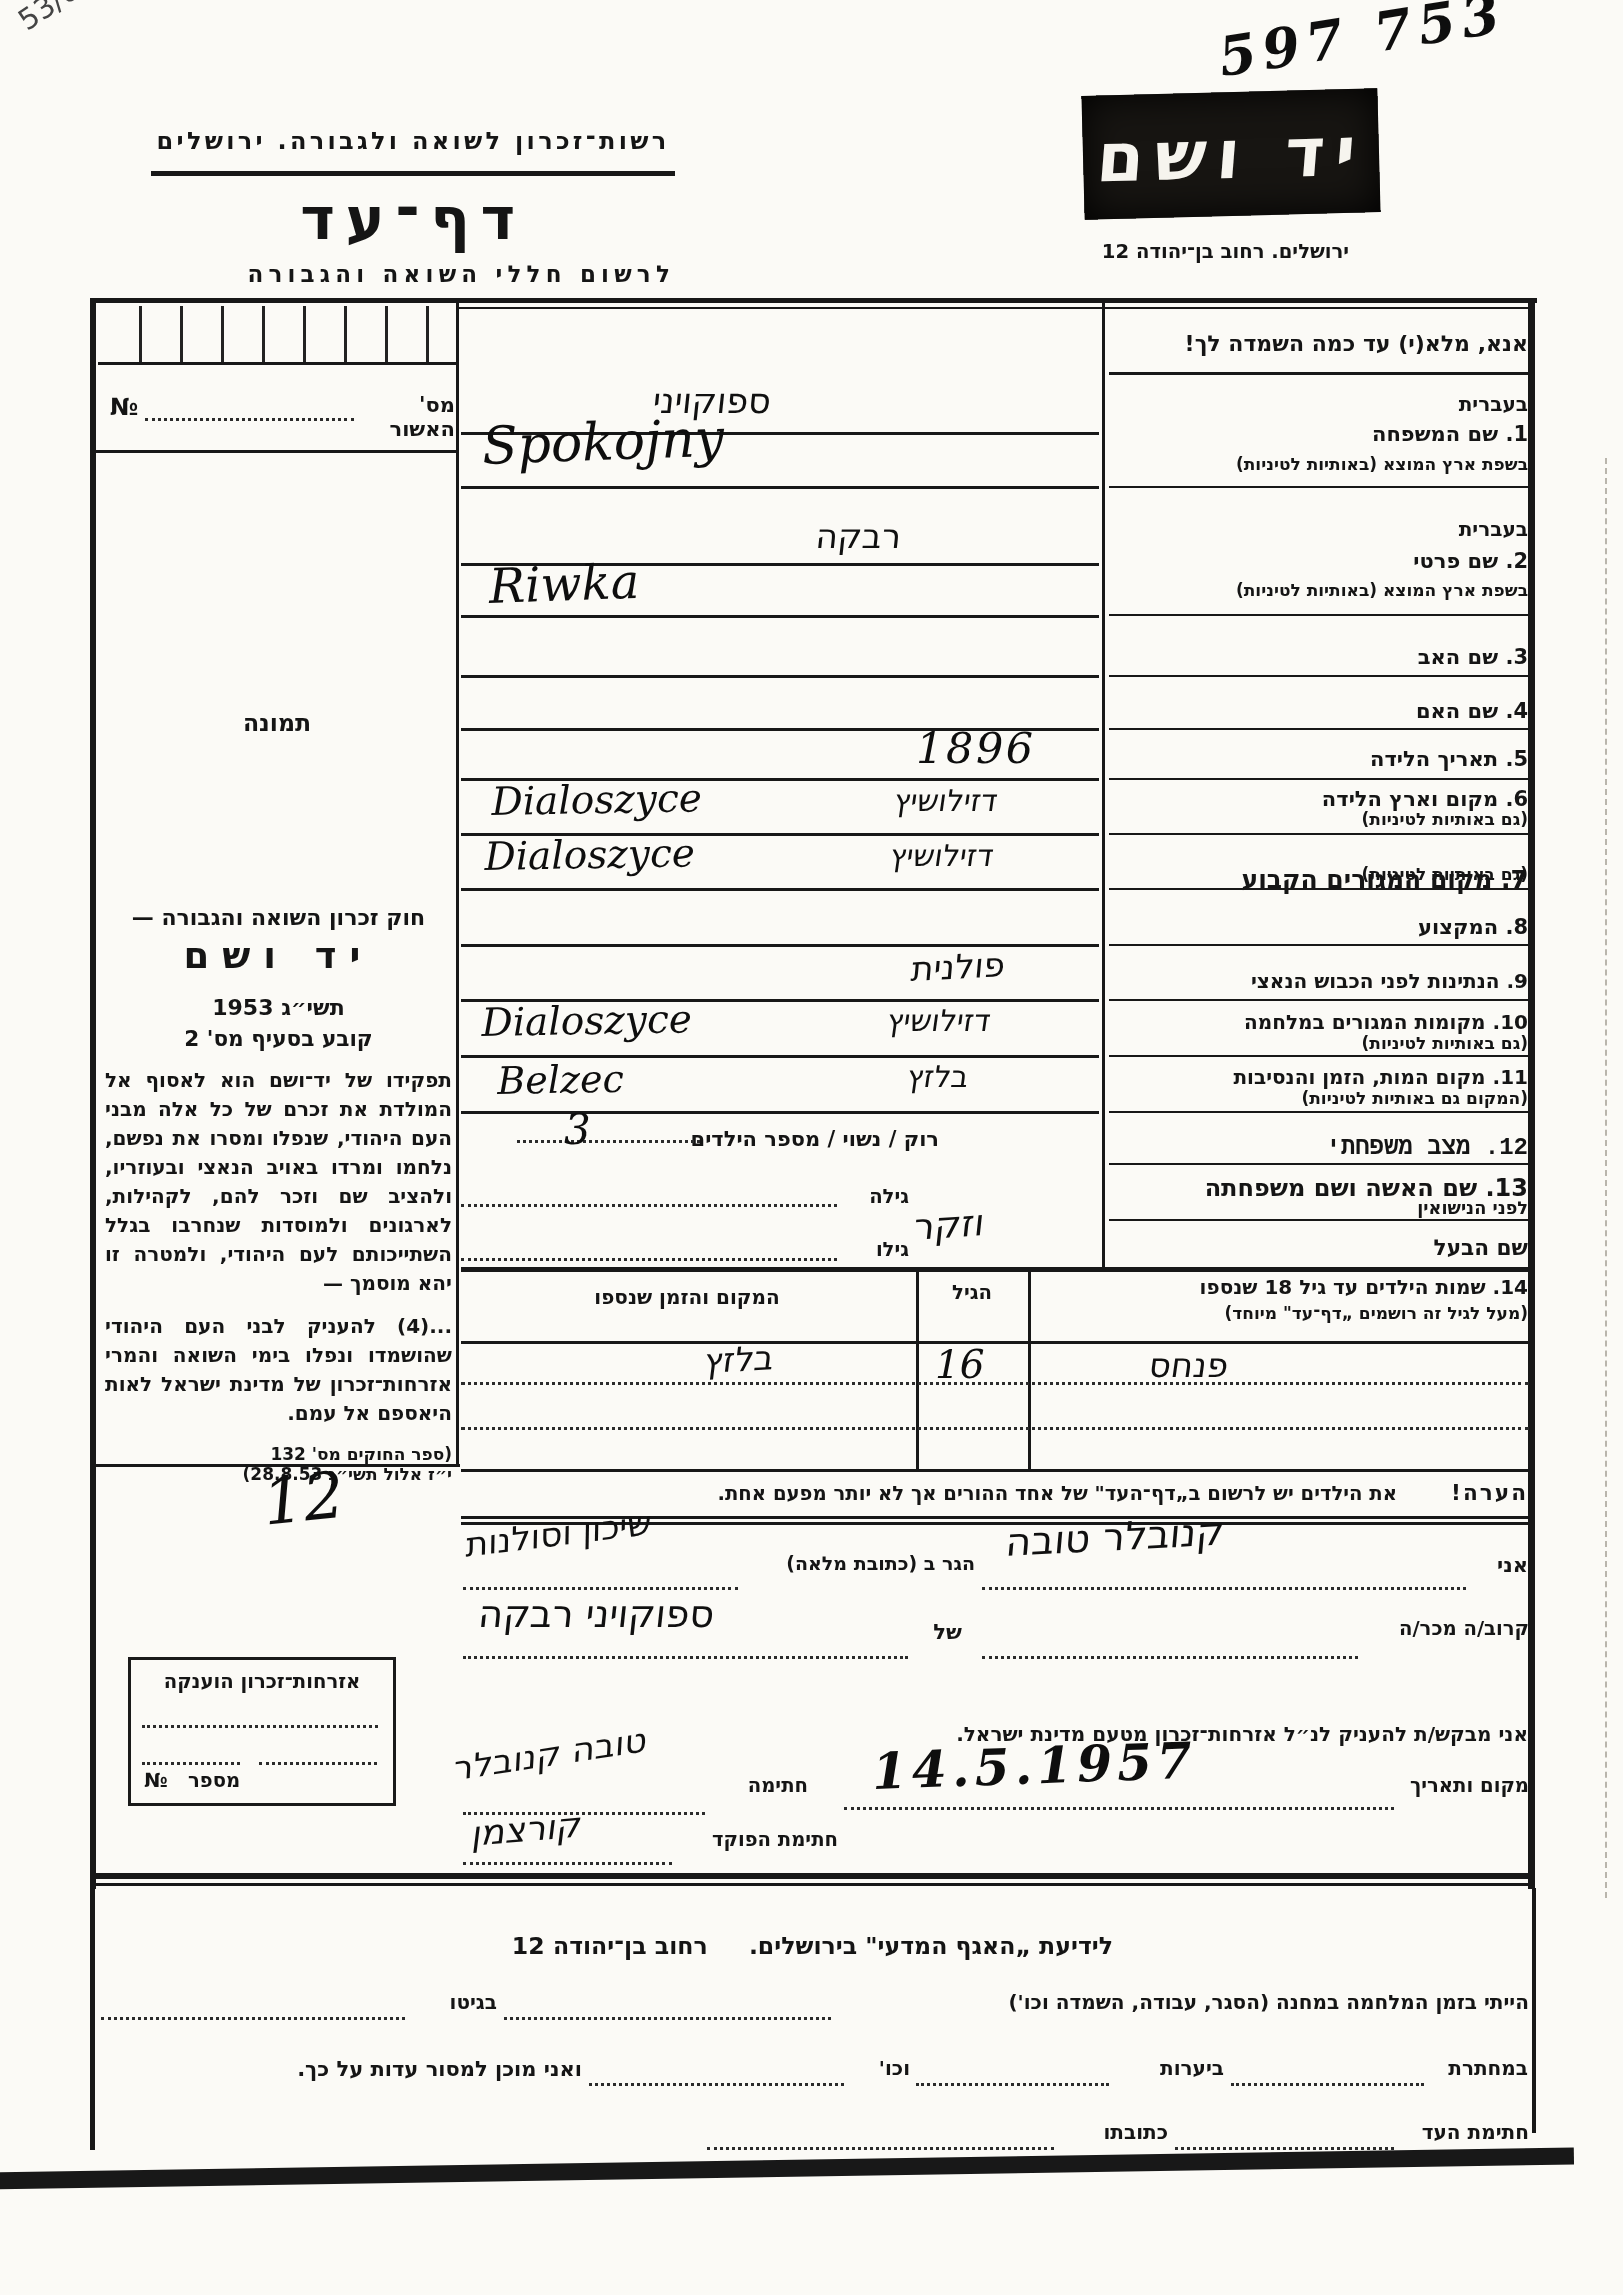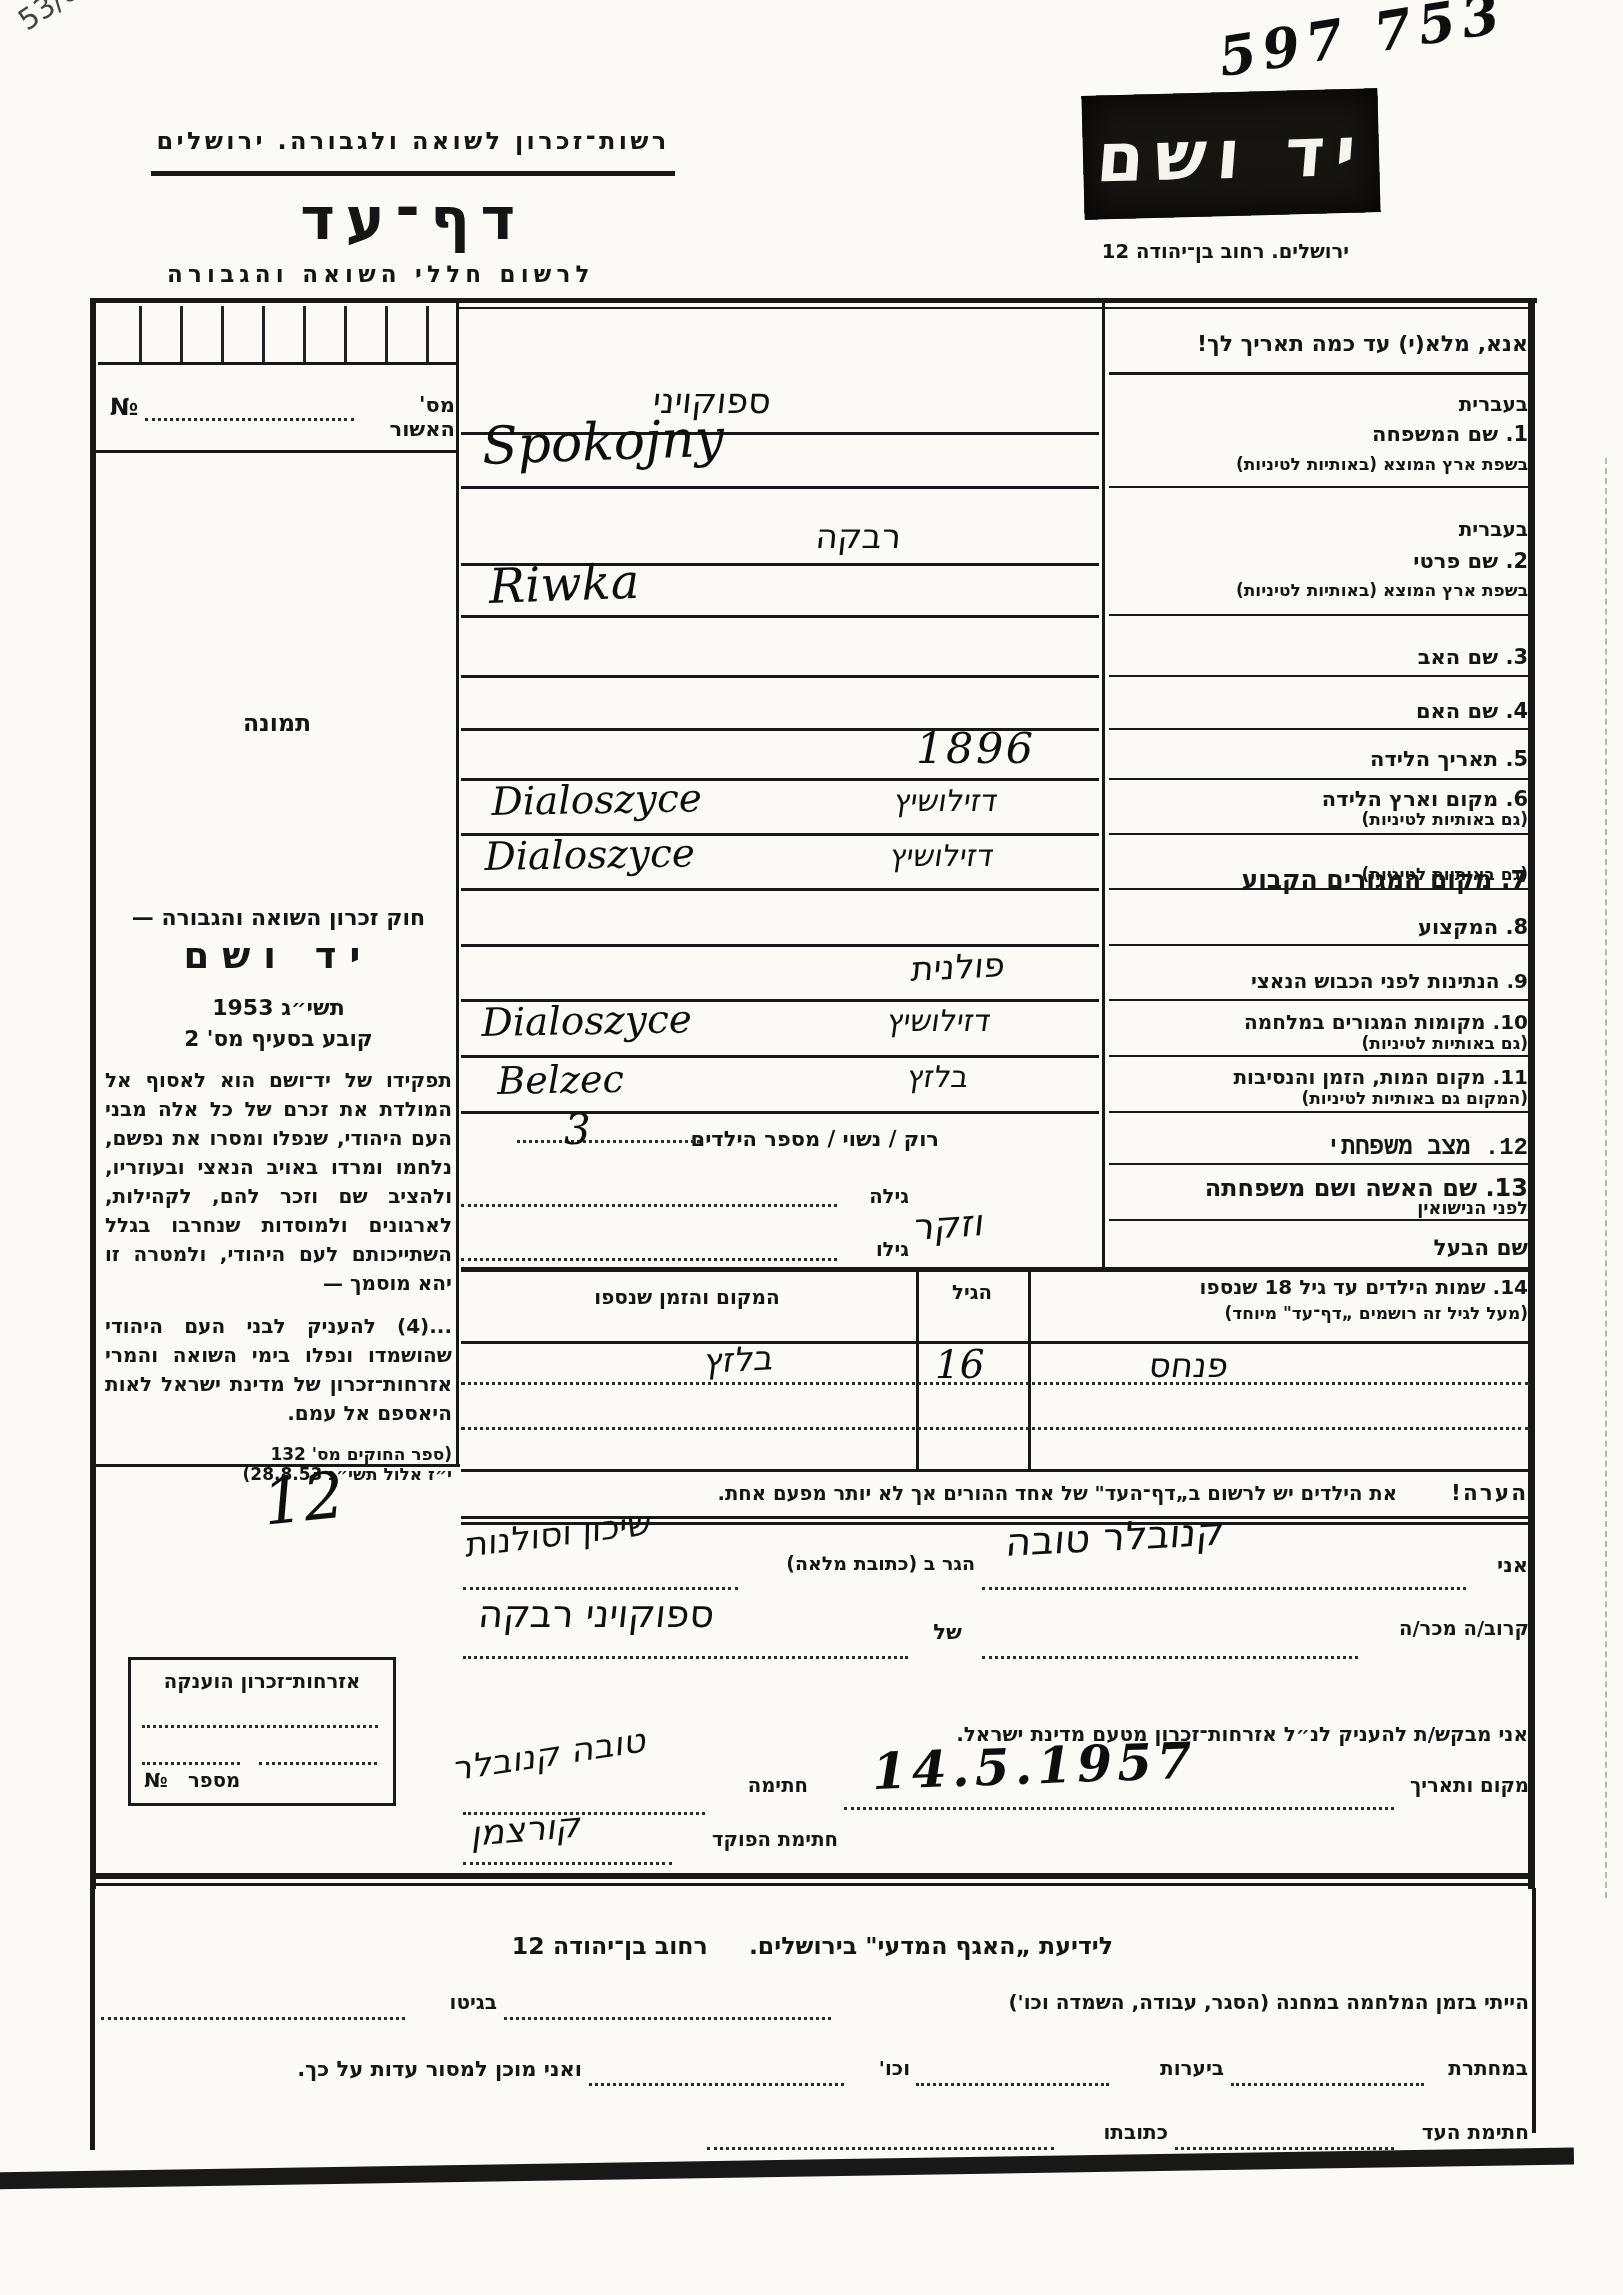--- a/index.html
+++ b/index.html
@@ -22,21 +22,21 @@
 
 <div id="page">
 
   <div class="abs hw" style="left:11.8px;top:9.2px;font-size:29px;color:#444;transform:rotate(-34deg);">ס/53</div>
 
   <div class="abs hwl" style="left:1214px;top:26px;font-size:54px;letter-spacing:6.5px;transform:rotate(-9deg);font-weight:bold;">597 753</div>
 
   <div class="abs lbl ctr" style="left:151px;top:128px;width:524px;font-size:24px;letter-spacing:3.3px;text-align:center;">רשות־זכרון לשואה ולגבורה. ירושלים</div>
   <div class="abs rule" style="left:151px;top:171px;width:524px;height:4.6px;"></div>
   <div class="abs lbl ctr" style="left:151px;top:185px;width:524px;font-size:59px;letter-spacing:10.5px;text-align:center;">דף־עד</div>
-  <div class="abs lbl ctr" style="left:167px;top:261px;width:524px;font-size:23px;letter-spacing:5.2px;text-align:left;">לרשום חללי השואה והגבורה</div>
+  <div class="abs lbl ctr" style="left:151px;top:261px;width:524px;font-size:23px;letter-spacing:5.2px;text-align:right;">לרשום חללי השואה והגבורה</div>
 
   <div class="abs logo" style="left:1083px;top:92px;width:296px;height:124px;transform:rotate(-1.5deg);">
     <span style="font-size:68px;">יד ושם</span>
   </div>
   <div class="abs lbl ctr" style="left:1047px;top:241px;width:357px;font-size:19.6px;text-align:center;">ירושלים. רחוב בן־יהודה 12</div>
 
   <div class="abs rule" style="left:90px;top:298px;width:1447px;height:5.2px;"></div>
   <div class="abs rule" style="left:458px;top:307px;width:1071px;height:2px;"></div>
   <div class="abs rule" style="left:90px;top:298px;width:5.9px;height:1591px;"></div>
   <div class="abs rule" style="left:1528px;top:298px;width:6.5px;height:1591px;"></div>
@@ -74,21 +74,21 @@
     <div class="dot" style="position:absolute;left:10.5px;top:102px;width:98px;"></div>
     <div class="dot" style="position:absolute;left:128px;top:102px;width:118px;"></div>
     <div style="position:absolute;left:13px;top:109px;width:151px;direction:rtl;text-align:left;font-weight:bold;font-size:19.6px;">
       <span>מספר</span>&nbsp;&nbsp;
       <span>№</span>
     </div>
   </div>
 
   <div class="abs rule" style="left:1102px;top:302px;width:2.6px;height:965px;"></div>
 
-  <div class="abs lbl" style="left:1109px;top:331px;width:419px;font-size:22px;">אנא, מלא(י) עד כמה תאריך לך!</div>
+  <div class="abs lbl" style="left:1109px;top:331px;width:419px;font-size:22px;">אנא, מלא(י) עד כמה השמדה לך!</div>
   <div class="abs rule" style="left:1109px;top:372px;width:420px;height:2.6px;"></div>
 
   <div class="abs lbl" style="left:1109px;top:393px;width:419px;font-size:20px;">בעברית</div>
   <div class="abs lbl" style="left:1109px;top:422px;width:419px;font-size:21px;">1. שם המשפחה</div>
   <div class="abs lbl" style="left:1109px;top:455px;width:419px;font-size:17px;">בשפת ארץ המוצא (באותיות לטיניות)</div>
   <div class="abs rule" style="left:1109px;top:486px;width:420px;height:2px;"></div>
 
   <div class="abs lbl" style="left:1109px;top:518px;width:419px;font-size:20px;">בעברית</div>
   <div class="abs lbl" style="left:1109px;top:549px;width:419px;font-size:21px;text-align:right;">2. שם פרטי</div>
   <div class="abs lbl" style="left:1109px;top:581px;width:419px;font-size:17px;">בשפת ארץ המוצא (באותיות לטיניות)</div>

